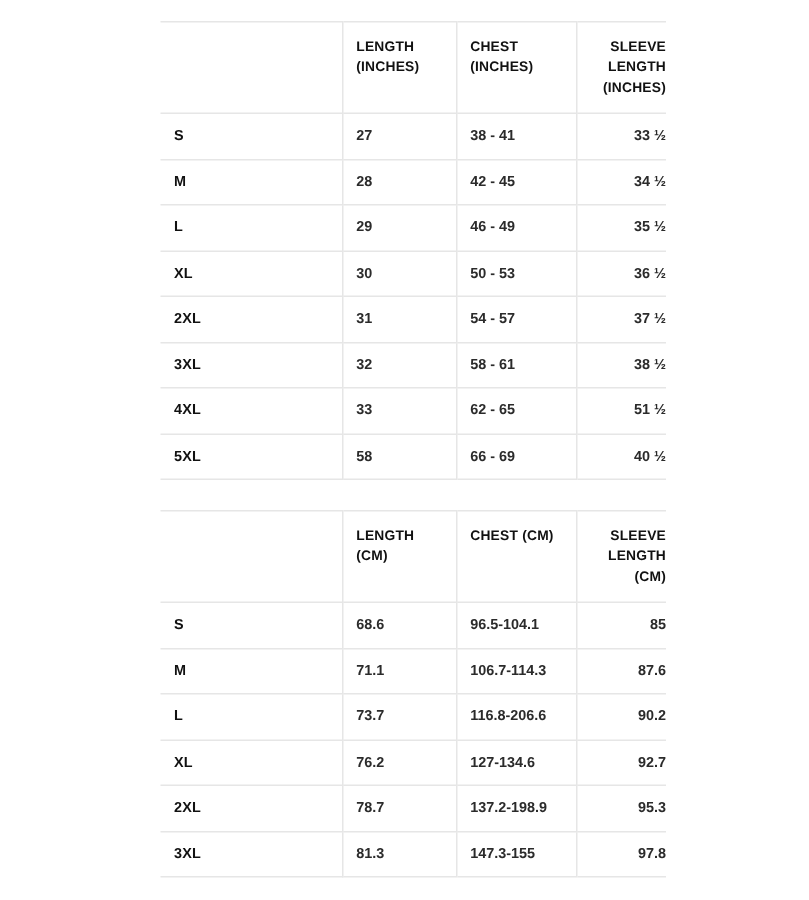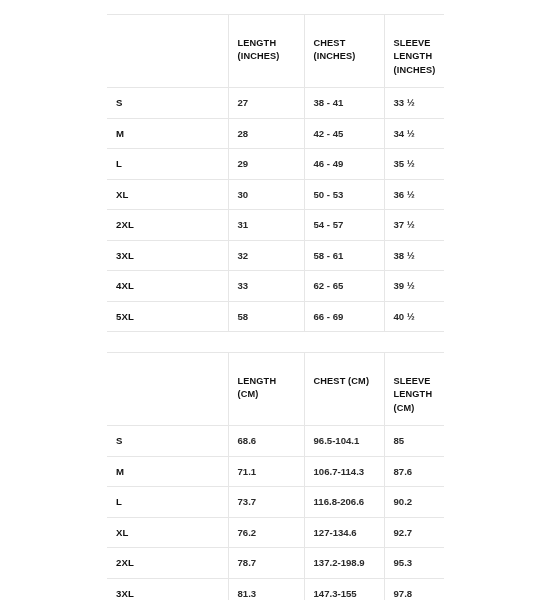--- a/index.html
+++ b/index.html
@@ -45,32 +45,33 @@
   .size-table td {
     border-right: 1px solid #e6e6e6;
     border-bottom: 1px solid #e6e6e6;
     text-align: left;
     vertical-align: top;
     padding: 9px 0 9px 9px;
   }
   .size-table th:last-child,
   .size-table td:last-child {
     border-right: none;
+    text-align: right;
   }
   .size-table tr:last-child td {
     border-bottom: none;
   }
   .size-table thead th {
     font-size: 9.2px;
     font-weight: bold;
     color: #111111;
     text-transform: uppercase;
     line-height: 1.45;
     letter-spacing: 0.15px;
-    padding-top: 22px;
+    padding-top: 10px;
     padding-bottom: 10px;
     height: 52px;
   }
   .size-table thead th.col-blank {
     font-size: 0;
   }
   .size-table tbody th.row-label {
     font-size: 9.6px;
     font-weight: bold;
     color: #111111;
@@ -154,21 +155,21 @@
       <tr>
         <th class="row-label">3XL</th>
         <td>32</td>
         <td>58 - 61</td>
         <td>38 ½</td>
       </tr>
       <tr>
         <th class="row-label">4XL</th>
         <td>33</td>
         <td>62 - 65</td>
-        <td>39 ½</td>
+        <td>51 ½</td>
       </tr>
       <tr>
         <th class="row-label">5XL</th>
         <td>58</td>
         <td>66 - 69</td>
         <td>40 ½</td>
       </tr>
     </tbody>
   </table>
 

